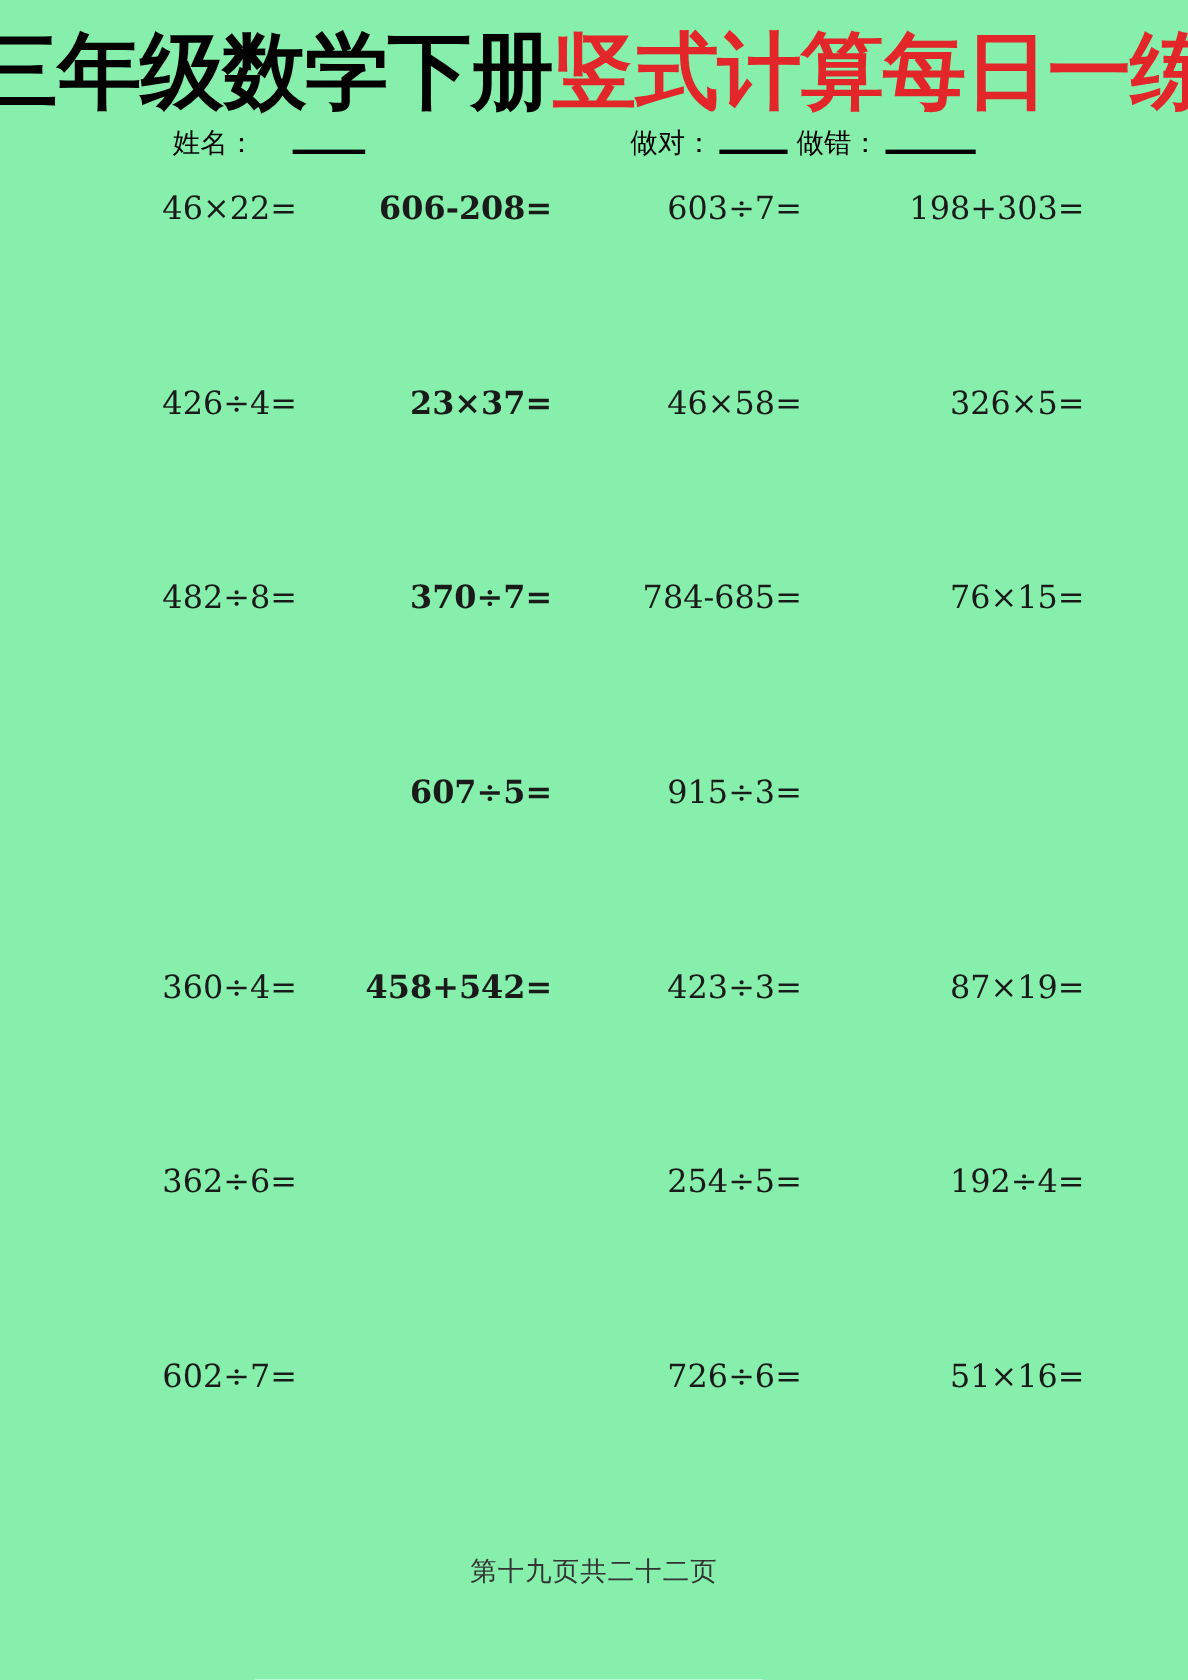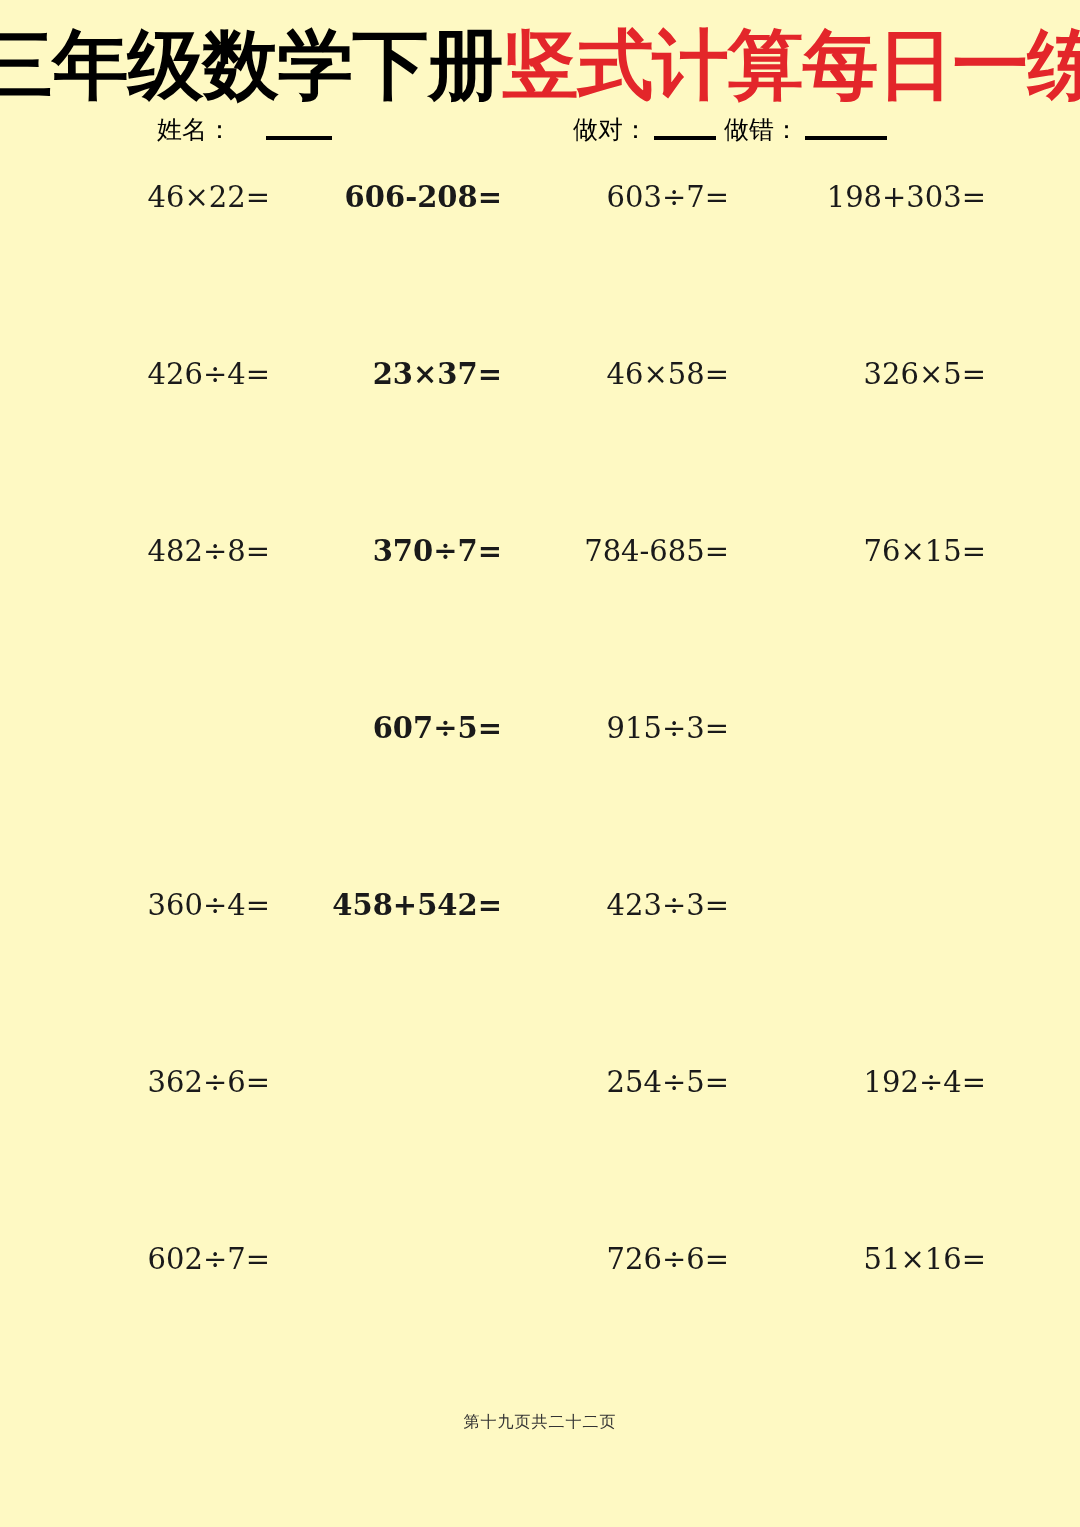--- a/index.html
+++ b/index.html
@@ -7,21 +7,21 @@
     padding: 0;
     background: #ffffff;
   }
   body {
     font-family: "Liberation Serif", serif;
   }
   .page {
     position: relative;
     width: 1080px;
     height: 1527px;
-    background: #fef9c3;
+    background: #86efac;
     overflow: hidden;
   }
 
   
   .title-row {
     position: absolute;
     left: 0;
     top: 20px;
     width: 1080px;
     height: 90px;
@@ -80,24 +80,24 @@
     left: 0;
     top: 158px;
     width: 1080px;
   }
   .prow {
     position: relative;
     height: 177px;
   }
   .cell {
     position: absolute;
-    top: 16px;
+    top: 0;
     height: 46px;
     display: flex;
-    align-items: center;
+    align-items: flex-end;
     white-space: nowrap;
   }
   .expr {
     font-family: "DejaVu Serif", serif;
     font-size: 29px;
     color: #1a1a1a;
     line-height: 1;
   }
   
   .col0 { left: 0;   width: 270px; justify-content: flex-end; }
@@ -108,21 +108,21 @@
   
   .footer {
     position: absolute;
     left: 0;
     top: 1412px;
     width: 1080px;
     text-align: center;
   }
   .footer-text {
     font-family: "DejaVu Serif", serif;
-    font-size: 16px;
+    font-size: 24px;
     color: #333333;
     letter-spacing: 1px;
   }
 </style>
 </head>
 <body>
 
 <div class="page">
 
   <div class="title-row">
@@ -203,20 +203,23 @@
     <div class="prow">
       <div class="cell col0">
           <span class="expr">360÷4=</span>
         </div>
       <div class="cell col1">
           <span class="expr">458+542=</span>
         </div>
       <div class="cell col2">
           <span class="expr">423÷3=</span>
         </div>
+      <div class="cell col3">
+          <span class="expr">87×19=</span>
+        </div>
     </div>
 
     <div class="prow">
       <div class="cell col0">
           <span class="expr">362÷6=</span>
         </div>
       <div class="cell col2">
           <span class="expr">254÷5=</span>
         </div>
       <div class="cell col3">

